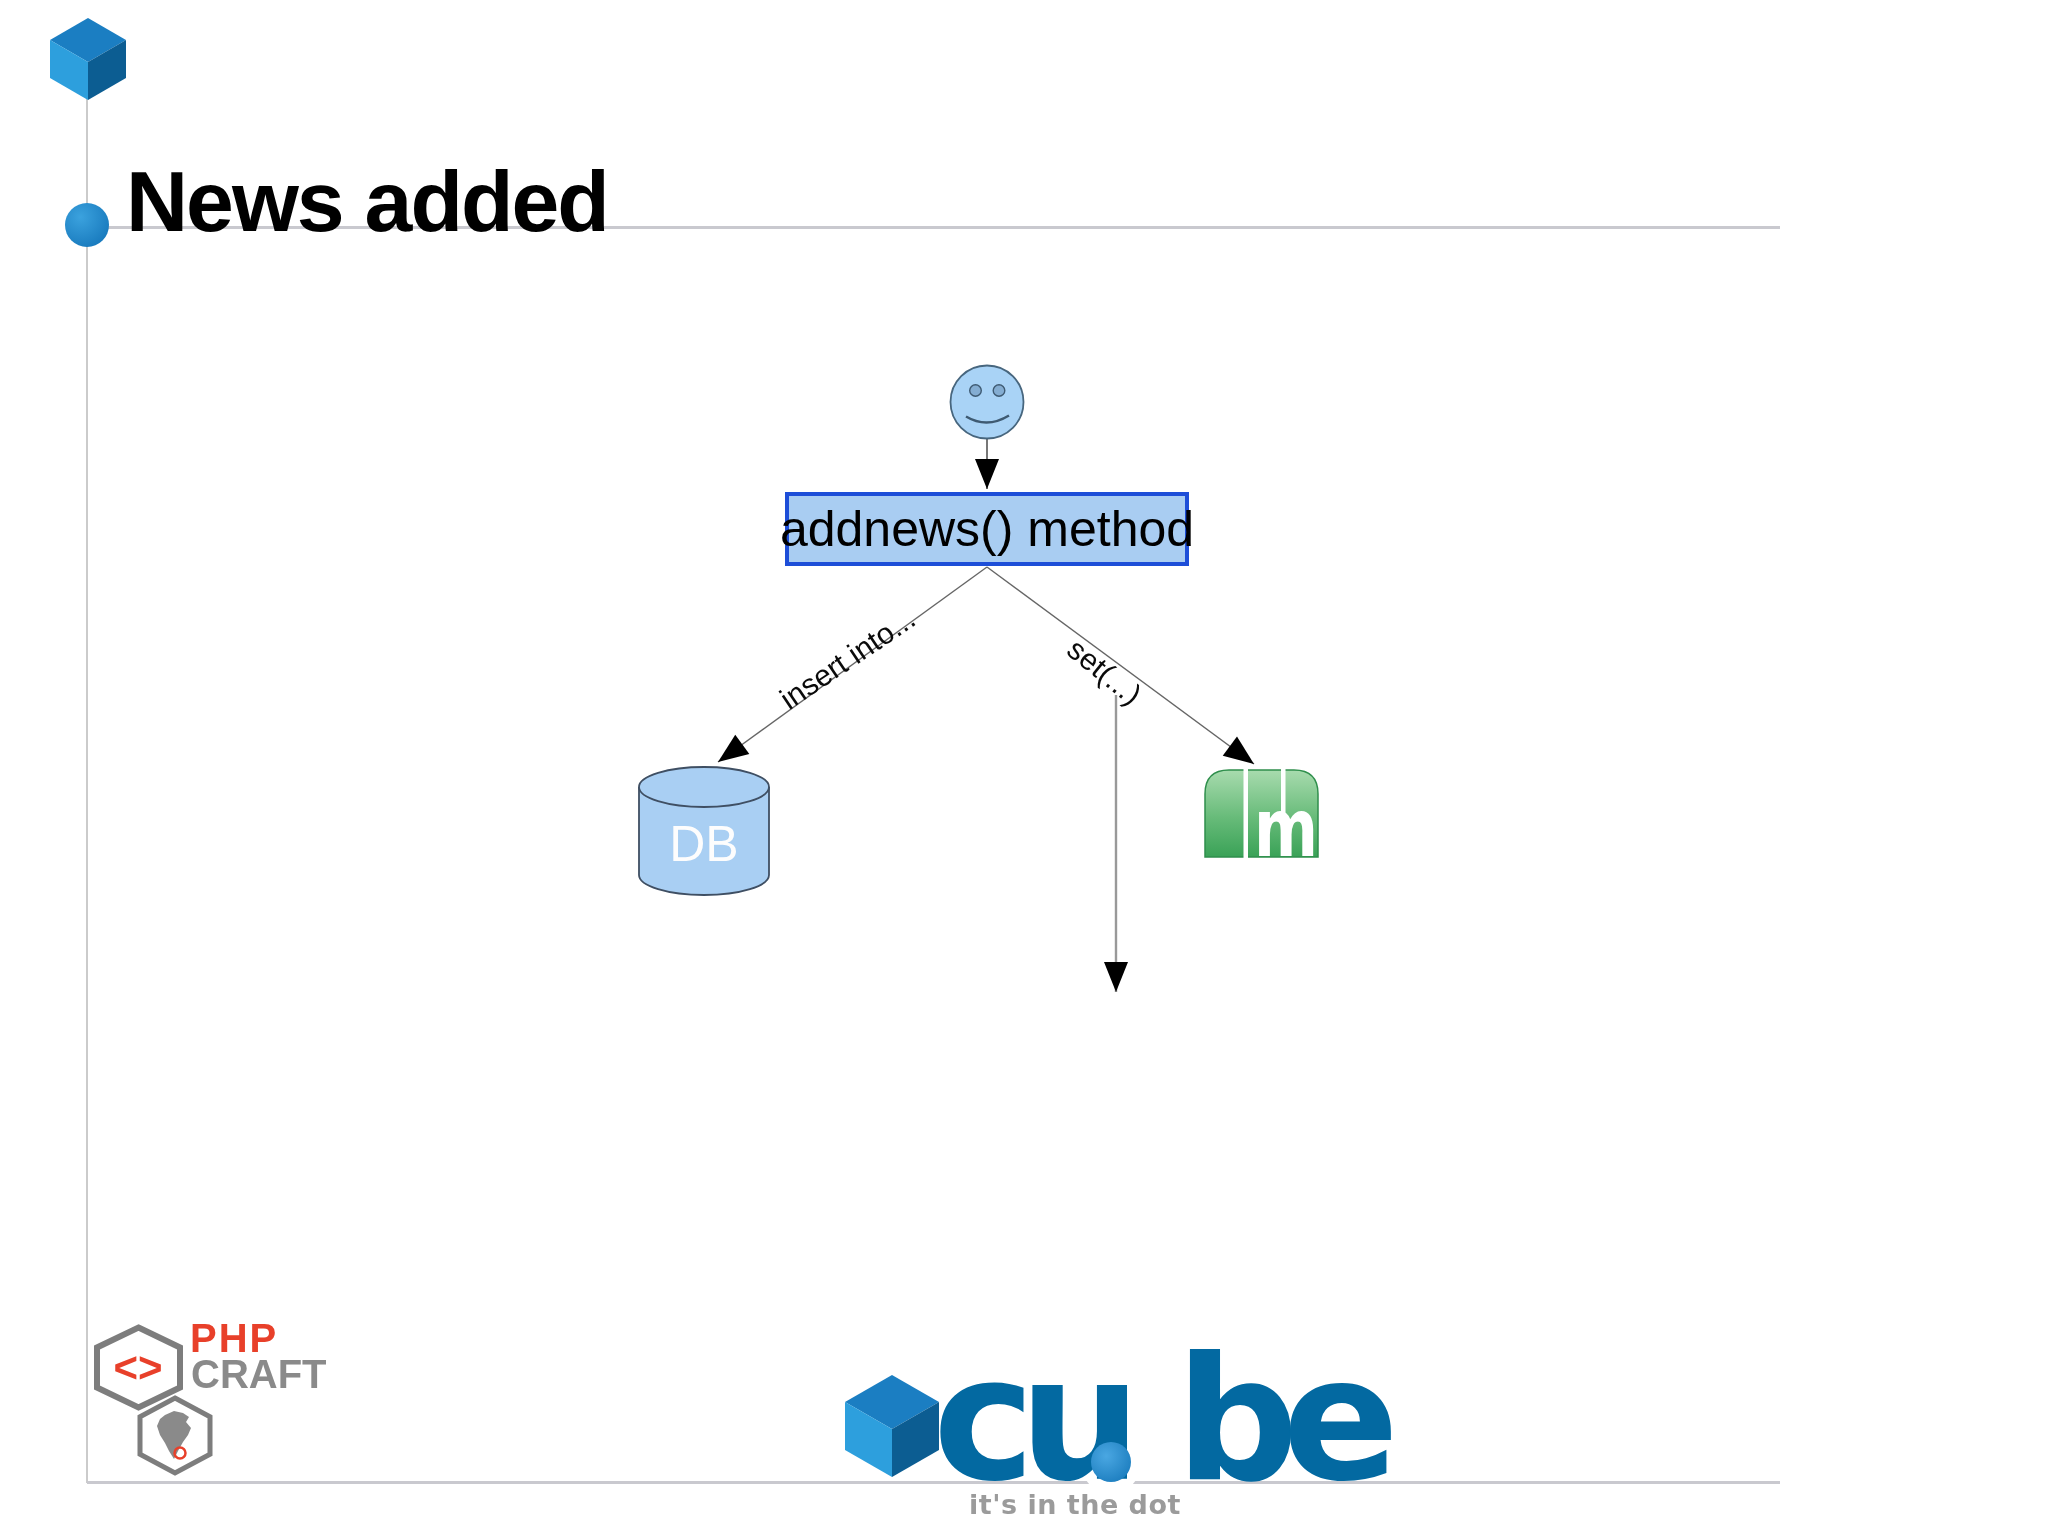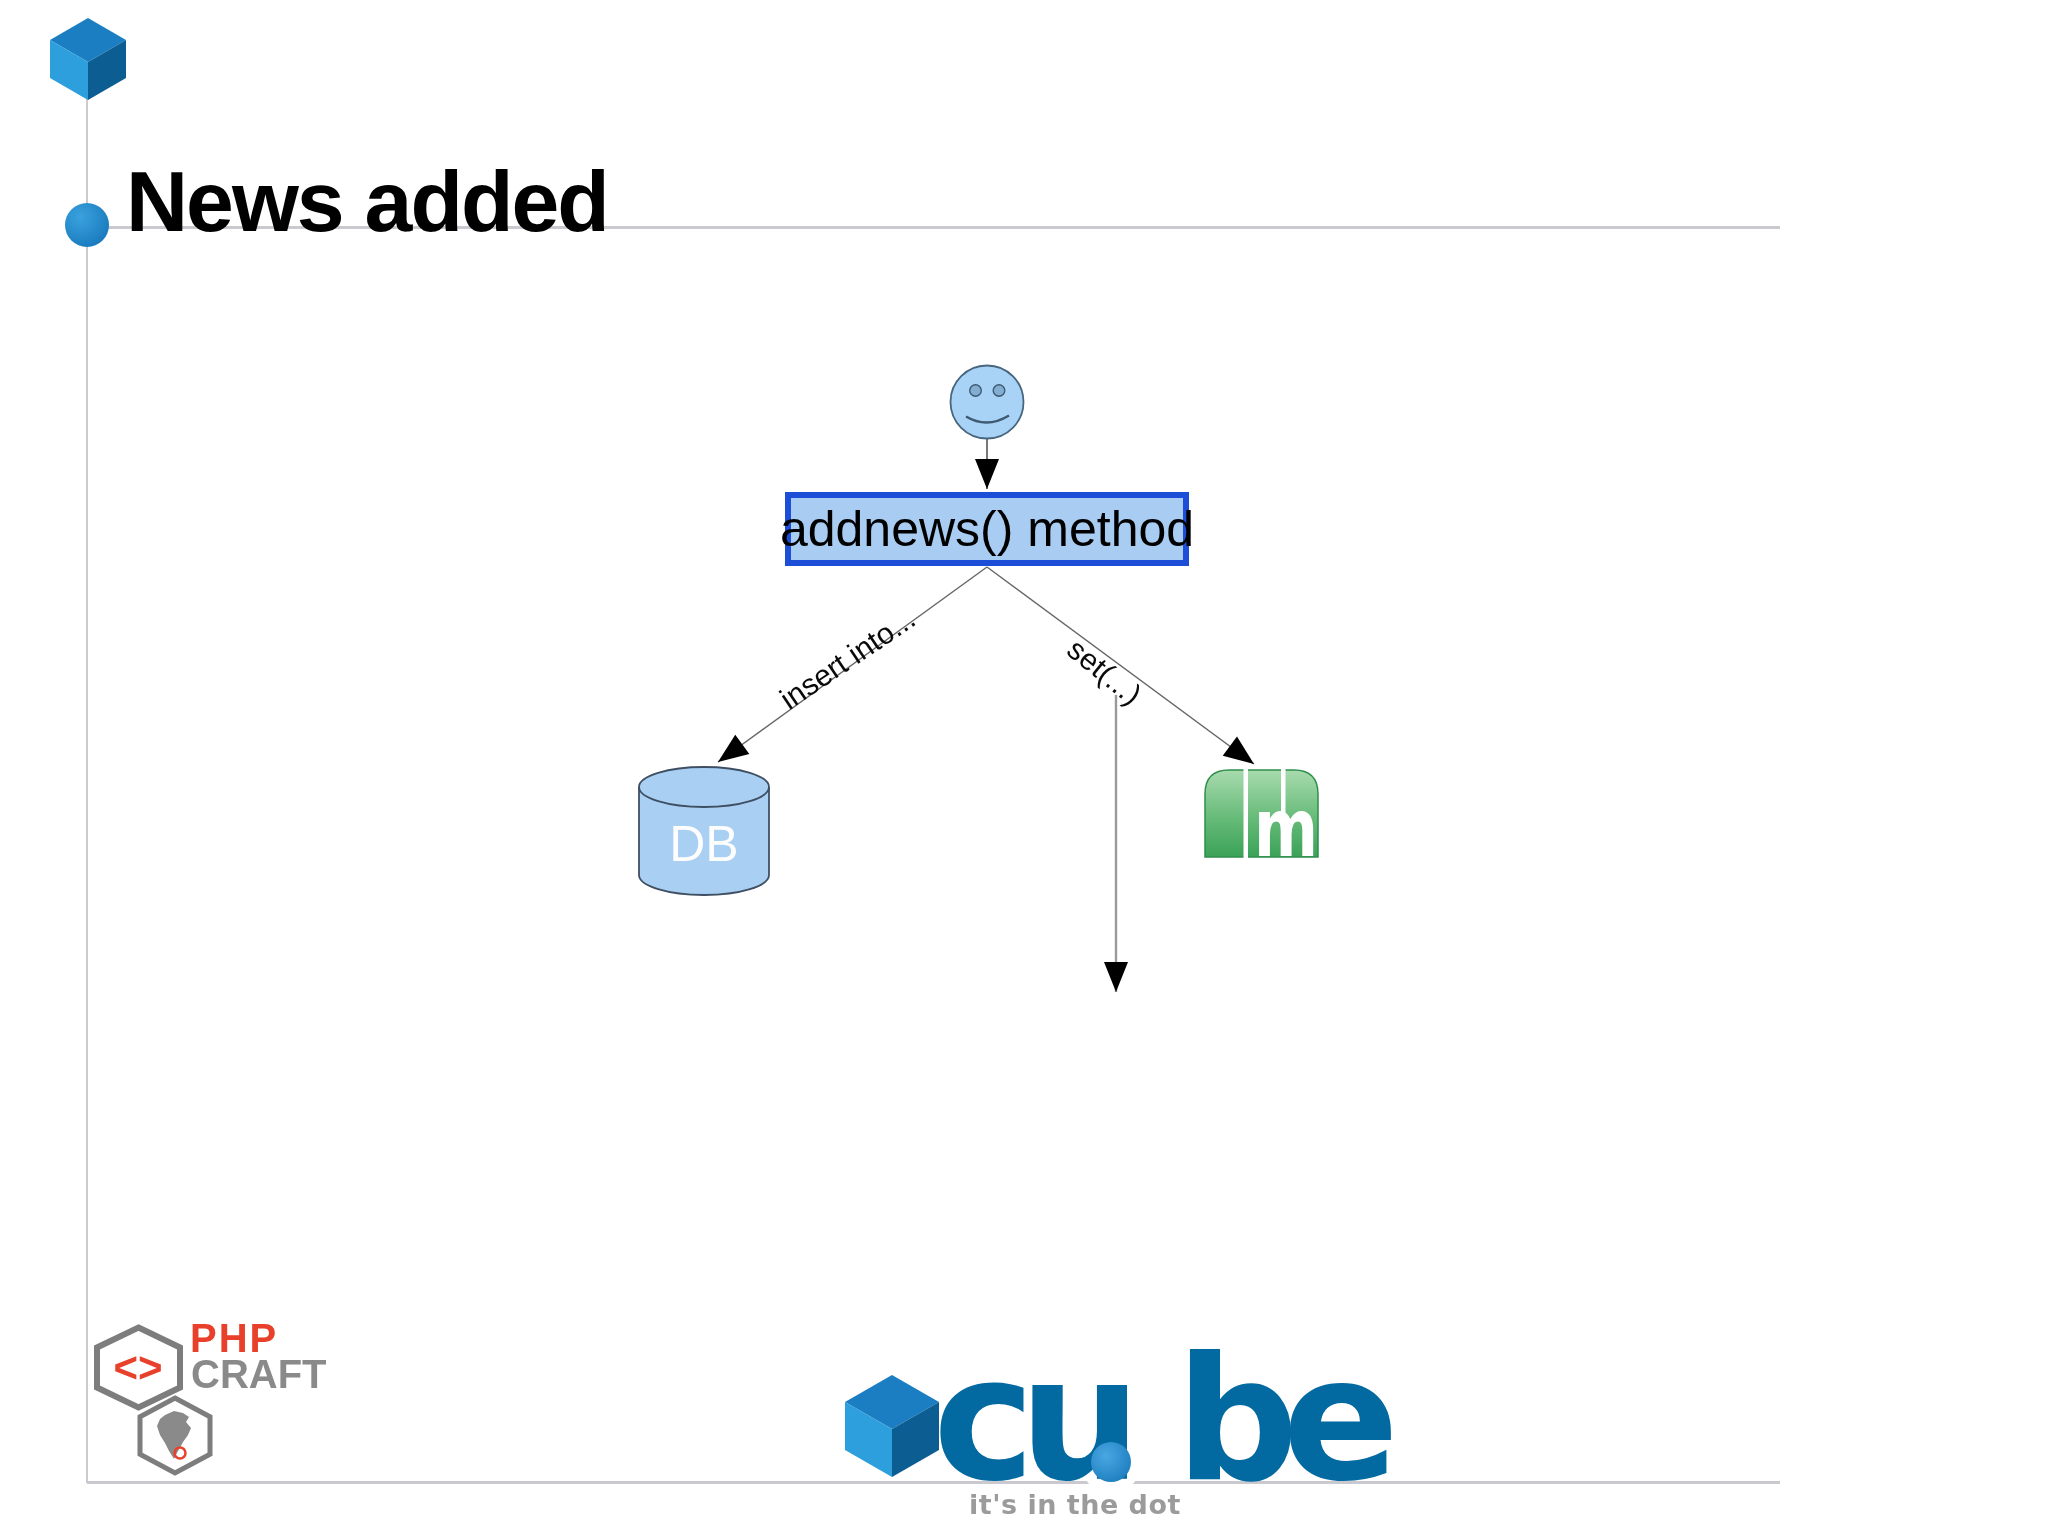--- a/index.html
+++ b/index.html
@@ -26,21 +26,21 @@
   #page-title {
     left: 126px; top: 96px;
     font-size: 86px; font-weight: bold; letter-spacing: -2px;
     color: #000000; line-height: 1.1; white-space: nowrap;
   }
 
   #diagram-svg { left: 0; top: 0; width: 2048px; height: 1535px; }
 
   #addnews-box {
     left: 785px; top: 492px; width: 404px; height: 74px;
-    background: #a9cdf2; border: 6px solid #1d4ed8;
+    background: #a9cdf2; border: 4px solid #1d4ed8;
     box-sizing: border-box;
     display: flex; align-items: center; justify-content: center;
     font-size: 50px; color: #000000; white-space: nowrap;
   }
 
   .edge-label {
     font-size: 30px; color: #0a0a0a; white-space: nowrap;
   }
   #label-insert { left: 774px;  top: 688px; transform: rotate(-34deg); transform-origin: left top; }
   #label-set    { left: 1082px; top: 632px; transform: rotate(39deg);  transform-origin: left top; }

